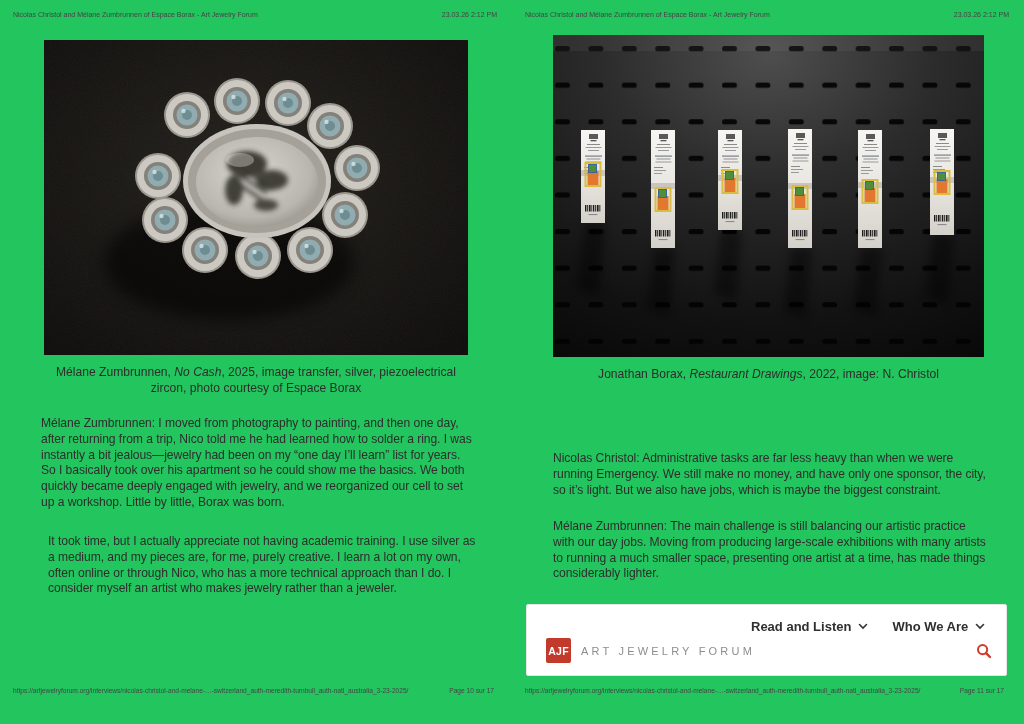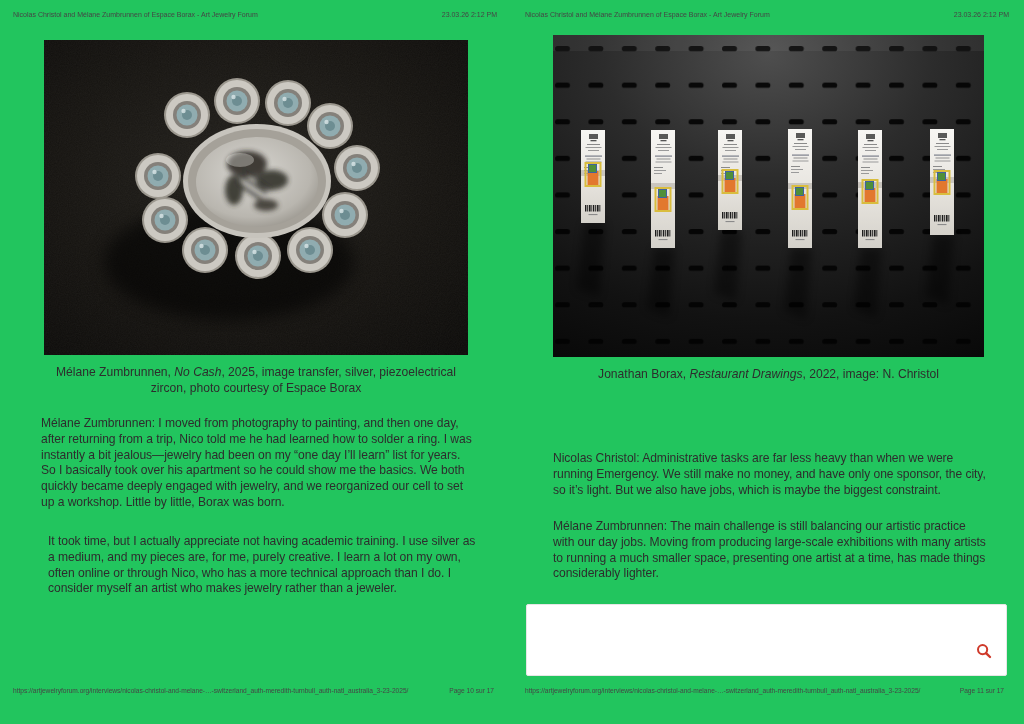--- a/index.html
+++ b/index.html
@@ -233,20 +233,38 @@
     </div>
 
     <div class="caption" style="left:41px;top:366px;width:431px;">
       <span>Jonathan Borax, </span><i class="it">Restaurant Drawings</i><span>, 2022, image: N. Christol</span>
     </div>
 
     <div class="body-text" style="left:41px;top:519px;width:437px;">Mélane Zumbrunnen: The main challenge is still balancing our artistic practice with our day jobs. Moving from producing large-scale exhibitions with many artists to running a much smaller space, presenting one artist at a time, has made things considerably lighter.</div>
     <div class="body-text" style="left:41px;top:451px;width:437px;">Nicolas Christol: Administrative tasks are far less heavy than when we were running Emergency. We still make no money, and have only one sponsor, the city, so it’s light. But we also have jobs, which is maybe the biggest constraint.</div>
 
     <div class="navbox">
+      <div class="nav-links">
+        <div class="nav-item">
+          <span>Read and Listen</span>
+          <svg width="10" height="7" viewBox="0 0 10 7">
+            <path d="M1.5 1.5 L5 5 L8.5 1.5" stroke="#333" stroke-width="1.6" fill="none" stroke-linecap="round"></path>
+          </svg>
+        </div>
+        <div class="nav-item">
+          <span>Who We Are</span>
+          <svg width="10" height="7" viewBox="0 0 10 7">
+            <path d="M1.5 1.5 L5 5 L8.5 1.5" stroke="#333" stroke-width="1.6" fill="none" stroke-linecap="round"></path>
+          </svg>
+        </div>
+      </div>
+      <div class="logo-row">
+        <div class="logo-square">AJF</div>
+        <div class="logo-text">ART JEWELRY FORUM</div>
+      </div>
       <button class="search-btn">
         <svg width="16" height="16" viewBox="0 0 16 16">
           <circle cx="6.6" cy="6.6" r="4.6" stroke="#cf3a2b" stroke-width="2" fill="none"></circle>
           <line x1="10.3" y1="10.3" x2="14" y2="14" stroke="#cf3a2b" stroke-width="2.4" stroke-linecap="round"></line>
         </svg>
       </button>
     </div>
 
     <div class="page-footer" style="right:20px;">
       <span>https://artjewelryforum.org/interviews/nicolas-christol-and-melane-…-switzerland_auth-meredith-turnbull_auth-natl_australia_3-23-2025/</span>

